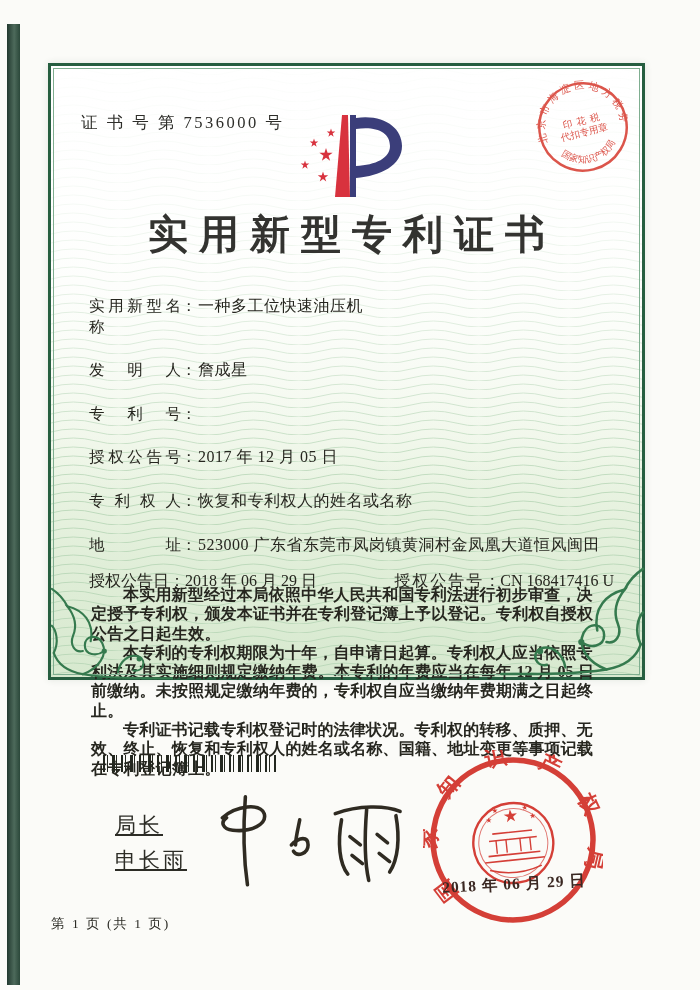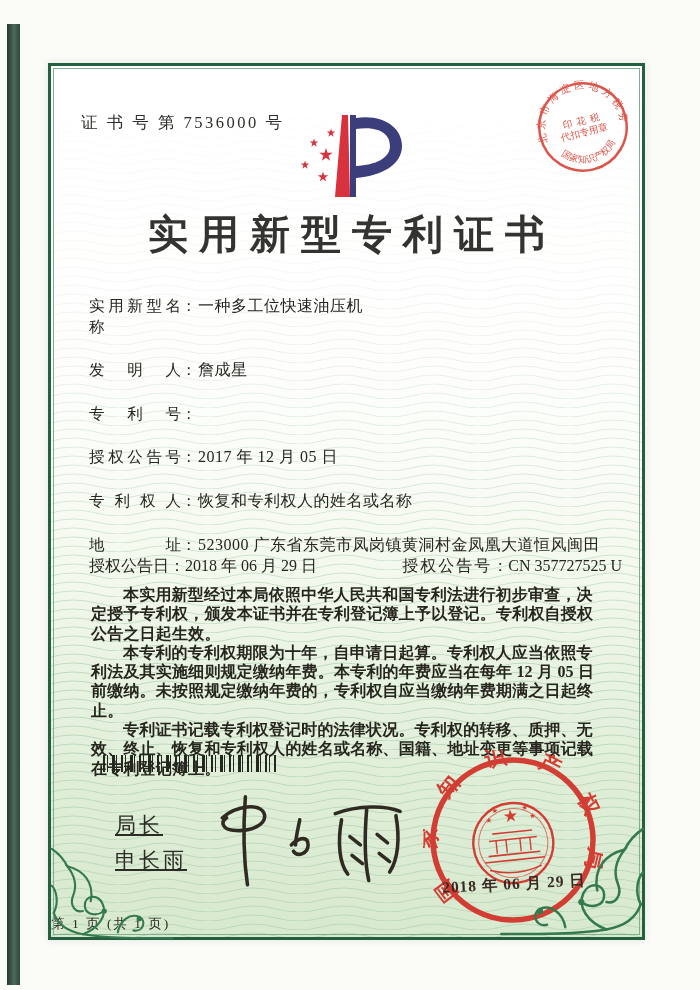--- a/index.html
+++ b/index.html
@@ -8,51 +8,51 @@
     background:#fbfbf8;
     font-family:"Liberation Serif","DejaVu Serif",serif;
   }
   
   .spine{
     position:absolute;left:7px;top:24px;width:13px;height:961px;
     background:linear-gradient(90deg,#22392f,#4d6a5b 55%,#2b483a);
   }
   
   .page{
-    position:absolute;left:48px;top:63px;width:597px;height:877px;
+    position:absolute;left:48px;top:63px;width:597px;height:617px;
     box-sizing:border-box;border:3px solid #265e40;
     background:linear-gradient(180deg,#ffffff 0%,#fbfdf8 35%,#eef6e7 62%,#e0eed8 82%,#d7e9cf 100%);
     box-shadow:0 0 7px rgba(40,70,50,.12);
   }
   .page::before{
     content:"";position:absolute;inset:2px;border:1px solid #7fae90;pointer-events:none;z-index:5;
   }
   .guilloche{position:absolute;inset:0;width:100%;height:100%;opacity:.85;}
   .fade{
     position:absolute;inset:0;
     background:linear-gradient(180deg,rgba(255,255,255,.97) 0%,rgba(255,255,255,.85) 22%,rgba(255,255,255,.45) 45%,rgba(255,255,255,0) 70%);
   }
   .abs{position:absolute;}
   .cert-no{left:30px;top:46px;font-size:16.5px;letter-spacing:2.5px;color:#2e2e2a;}
   .logo{left:247px;top:46px;width:104px;height:90px;}
   .tax-seal{right:11px;top:13px;width:96px;height:96px;opacity:.92;}
   .title{
     left:0;right:0;top:141px;text-align:center;font-size:40px;font-weight:600;
     letter-spacing:11px;color:#333330;text-indent:11px;
   }
-  .fields{left:38px;right:20px;top:230px;color:#26261f;}
+  .fields{left:38px;right:28px;top:230px;color:#26261f;}
   .frow{display:flex;align-items:flex-start;line-height:20.5px;margin-bottom:23px;font-size:16px;}
   .frow .flabel{
     width:92px;flex:none;display:inline-block;font-size:15.5px;
     text-align:justify;text-align-last:justify;color:#26261f;
   }
   .frow .colon{flex:none;width:17px;font-size:15.5px;}
   .frow .fvalue{flex:1;letter-spacing:.5px;}
   .frow.addr{margin-bottom:0;line-height:21.5px;}
-  .grant-row{display:flex;justify-content:space-between;font-size:16px;line-height:20.5px;}
+  .grant-row{display:flex;justify-content:space-between;margin-top:15px;font-size:16px;line-height:20.5px;}
   .grant-item{display:flex;}
   .paras{left:40px;right:37px;top:519px;font-size:16px;line-height:19.3px;color:#26261f;font-weight:bold;}
   .paras p{margin:0;text-indent:2em;letter-spacing:.2px;}
   .barcode{
     left:52px;top:689px;width:173px;height:17px;
     background-image:repeating-linear-gradient(90deg,
       #23271f 0 2px,transparent 2px 4px,
       #23271f 4px 5px,transparent 5px 9px,
       #23271f 9px 12px,transparent 12px 13px,
       #23271f 13px 14px,transparent 14px 18px);
@@ -159,21 +159,21 @@
     </div>
     <div class="grant-row">
       <div class="grant-item">
         <span class="flabel">授权公告日</span>
           <span class="colon">：</span>
         <span class="fvalue">2018 年 06 月 29 日</span>
       </div>
       <div class="grant-item">
         <span style="letter-spacing:2px">授权公告号</span>
           <span class="colon">：</span>
-        <span class="fvalue">CN 357727525 U</span>
+        <span class="fvalue">CN 168417416 U</span>
       </div>
     </div>
   </div>
 
   <div class="abs paras">
     <p>本实用新型经过本局依照中华人民共和国专利法进行初步审查，决定授予专利权，颁发本证书并在专利登记簿上予以登记。专利权自授权公告之日起生效。</p>
     <p>本专利的专利权期限为十年，自申请日起算。专利权人应当依照专利法及其实施细则规定缴纳年费。本专利的年费应当在每年 12 月 05 日前缴纳。未按照规定缴纳年费的，专利权自应当缴纳年费期满之日起终止。</p>
     <p>专利证书记载专利权登记时的法律状况。专利权的转移、质押、无效、终止、恢复和专利权人的姓名或名称、国籍、地址变更等事项记载在专利登记簿上。</p>
   </div>
 

